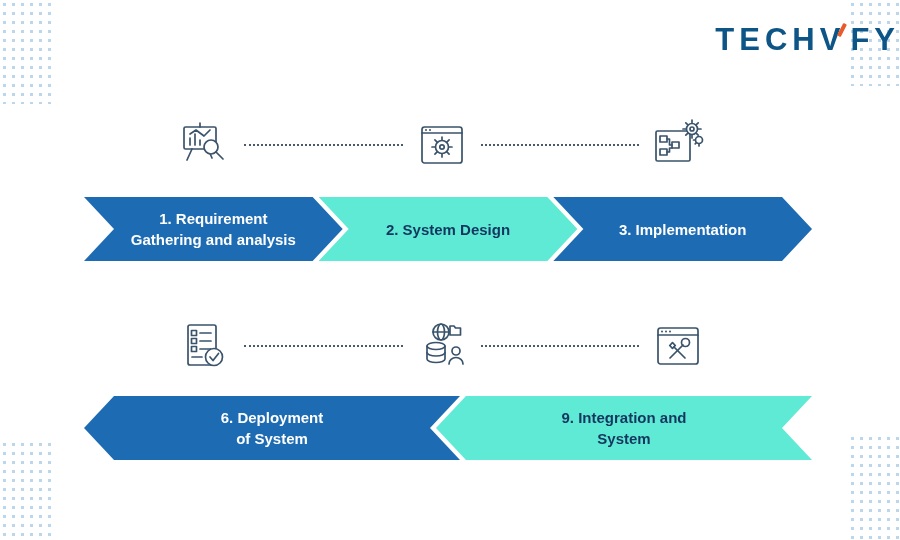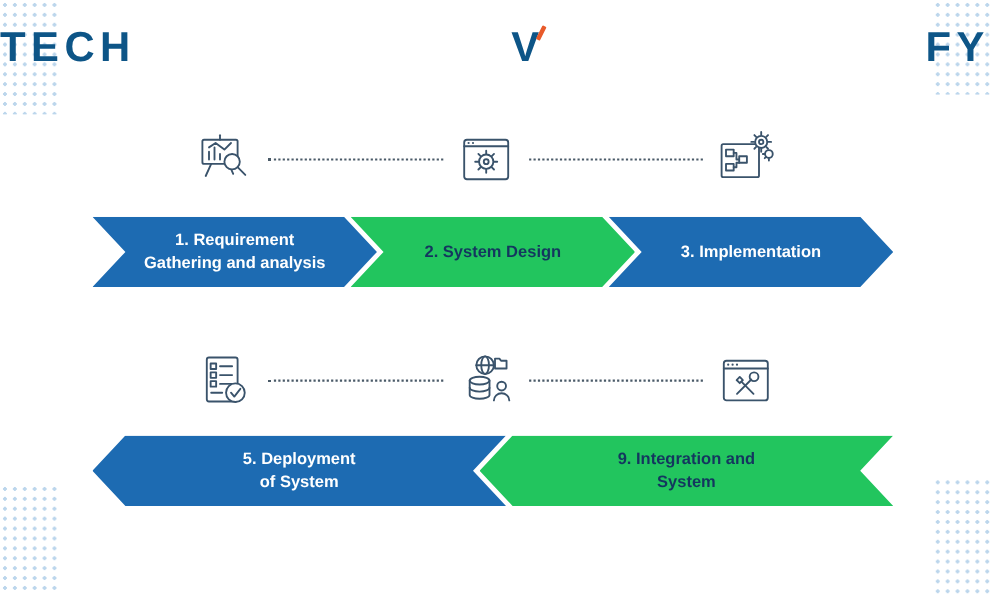--- a/index.html
+++ b/index.html
@@ -24,23 +24,23 @@
   .dots.tl { left: 0;  top: 0;    width: 52px; height: 104px; }
   .dots.tr { right: 0; top: 0;    width: 52px; height: 86px;  }
   .dots.bl { left: 0;  bottom: 0; width: 52px; height: 100px; }
   .dots.br { right: 0; bottom: 0; width: 52px; height: 106px; }
 
   
   .logo {
     position: absolute;
     top: 22px; left: 0; right: 0;
     display: flex;
-    justify-content: space-between;
+    justify-content: flex-end;
     align-items: center;
-    font-size: 38px;
+    font-size: 31px;
     font-weight: bold;
     color: #0d5587;
     letter-spacing: 5px;
   }
   .logo-v {
     position: relative;
     display: inline-block;
     margin-right: 5px;
   }
   .logo-v .v-accent {
@@ -90,21 +90,21 @@
     height: 64px;
   }
   .arrow + .arrow { margin-left: -24px; }
   .arrow.dir-right {
     clip-path: polygon(0 0, calc(100% - 30px) 0, 100% 50%, calc(100% - 30px) 100%, 0 100%, 30px 50%);
   }
   .arrow.dir-left {
     clip-path: polygon(30px 0, 100% 0, calc(100% - 30px) 50%, 100% 100%, 30px 100%, 0 50%);
   }
   .arrow.blue   { background: #1d6bb2; color: #ffffff; }
-  .arrow.yellow { background: #22c55e; color: #14365f; text-decoration: underline; }
+  .arrow.yellow { background: #5eead4; color: #14365f; text-decoration: underline; }
   .arrow-label {
     position: absolute;
     inset: 0;
     display: flex;
     flex-direction: column;
     align-items: center;
     justify-content: center;
     text-align: center;
     font-size: 15px;
     font-weight: bold;
@@ -269,21 +269,21 @@
         <circle cx="11" cy="12.5" r="1" class="ic-fill"></circle>
         <circle cx="15" cy="12.5" r="1" class="ic-fill"></circle>
         <circle cx="19" cy="12.5" r="1" class="ic-fill"></circle>
       </svg>
     </div>
   </div>
 
   <div class="arrow-row r2">
     <div class="arrow dir-left blue">
       <div class="arrow-label">
-        <span>5. Deployment</span>
+        <span>6. Deployment</span>
         <span>of System</span>
       </div>
     </div>
     <div class="arrow dir-left yellow">
       <div class="arrow-label">
         <span>9. Integration and</span>
         <span>System</span>
       </div>
     </div>
   </div>

